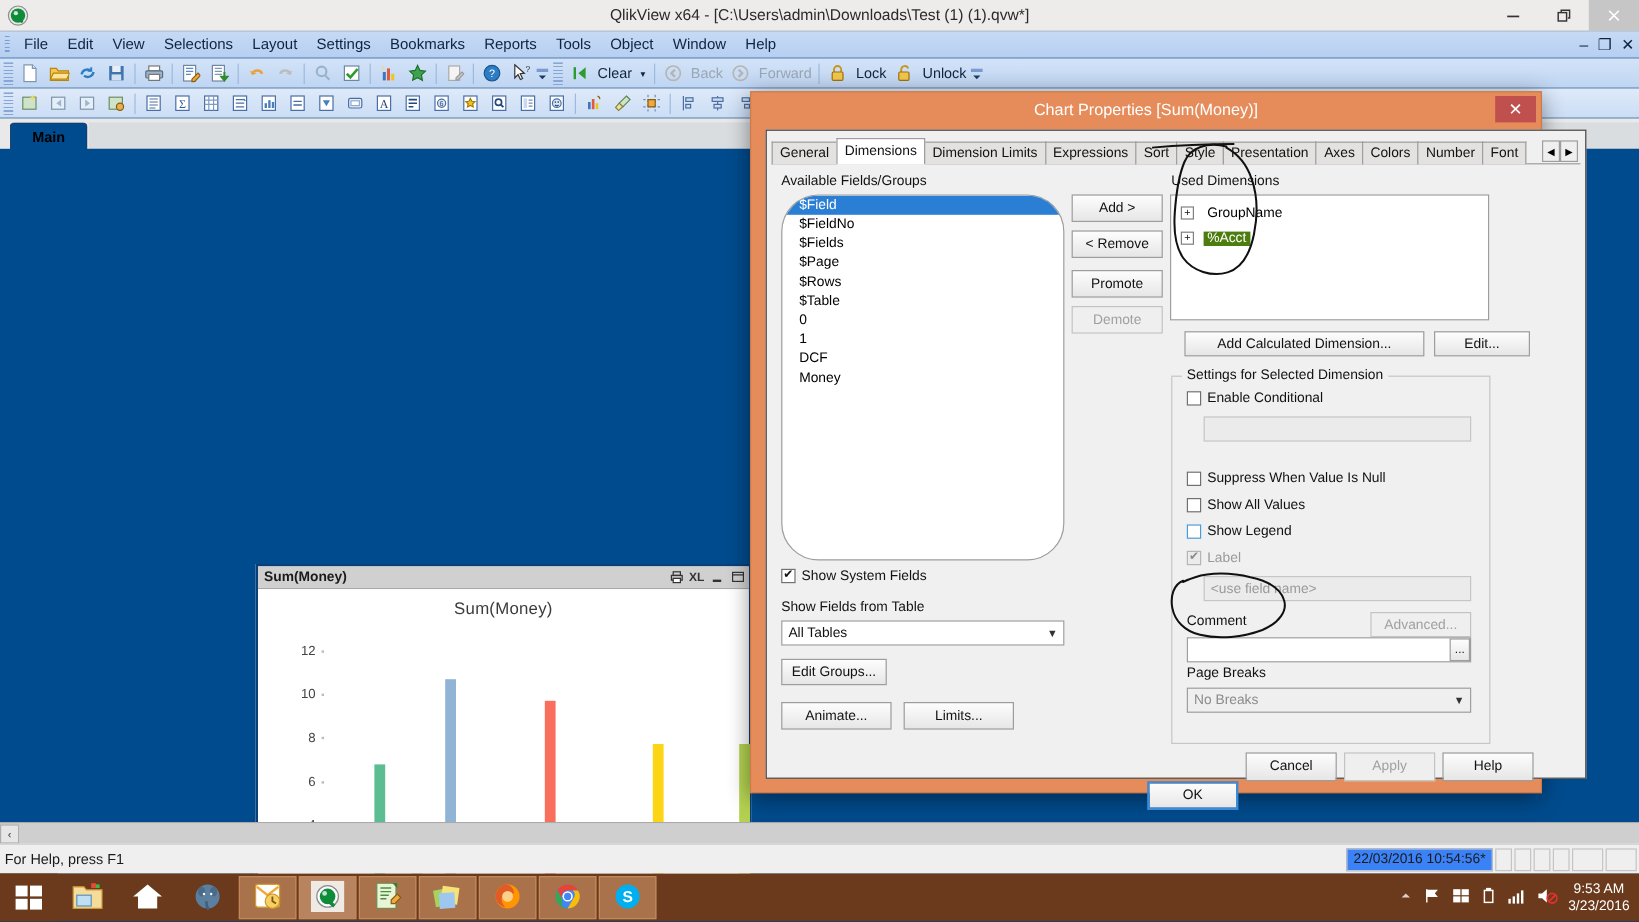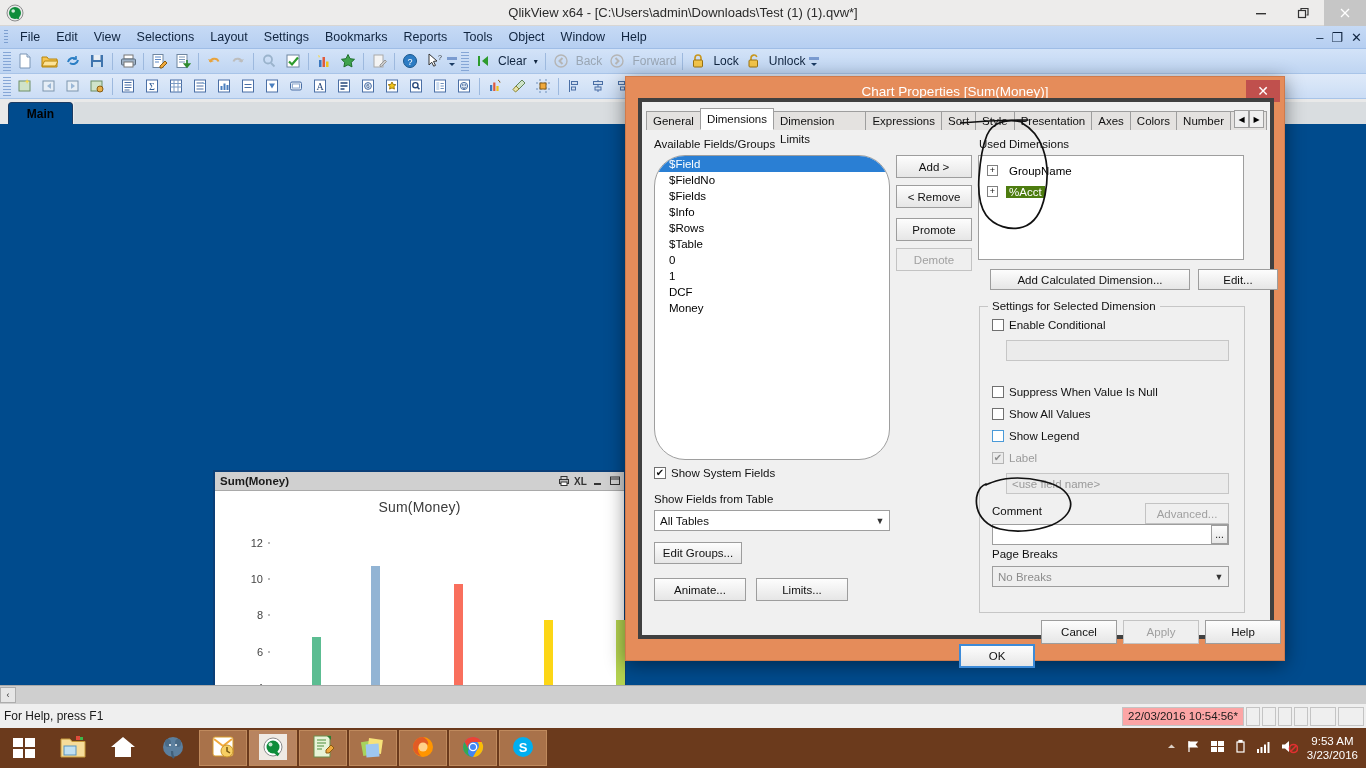--- a/index.html
+++ b/index.html
@@ -103,21 +103,21 @@
             background:#cfcfcf; border-top:1px solid #a9a9a9; display:flex; align-items:center; }
   .hscroll .sb-left{ width:16px; height:16px; display:flex; align-items:center; justify-content:center;
                      background:#e6e6e6; border:1px solid #adadad; font-size:9px; color:#333; cursor:default;}
   .hscroll .sb-track{ flex:1; height:18px; background:#cfcfcf; }
 
   
   .statusbar{ position:absolute; left:0; top:703px; width:1366px; height:25px;
               background:#efefef; border-top:1px solid #cfcfcf;
               display:flex; align-items:center; font-size:12px; color:#1a1a1a; }
   .status-help{ padding-left:4px; flex:1; }
-  .status-cell{ height:19px; border:1px solid #c4c4c4; background:#fca5a5;
+  .status-cell{ height:19px; border:1px solid #c4c4c4; background:#3b82f6;
                 display:flex; align-items:center; padding:0 5px; margin-right:2px; font-size:11.5px; }
   .status-box{ width:14px; height:19px; border:1px solid #c4c4c4; background:#efefef; margin-right:2px; }
 
   
   .taskbar{ position:absolute; left:0; top:728px; width:1366px; height:40px;
             background:#6b3a1c; display:flex; align-items:center; }
   .tb-start{ width:48px; height:40px; display:flex; align-items:center; justify-content:center;
              background:#6b3a1c; cursor:default; }
   .tb-item{ width:48px; height:36px; margin:0 1px; display:flex; align-items:center;
             justify-content:center; cursor:default; position:relative; }
@@ -129,22 +129,22 @@
   .dialog{
     position:absolute; left:625px; top:76px; width:660px; height:585px;
     background:#e58c5a; border:1px solid #cf7a4b;
     box-shadow:0 4px 18px rgba(0,0,0,.45);
   }
   .dlg-title{ height:28px; position:relative; color:#fff; font-size:13.5px;
               display:flex; align-items:center; justify-content:center; }
   .dlg-close{ position:absolute; right:4px; top:3px; width:34px; height:22px; background:#c0504d;
               color:#fff; display:flex; align-items:center; justify-content:center; font-size:14px;
               cursor:default; }
-  .dlg-body{ position:absolute; left:12px; top:21px; width:636px; height:541px;
-             background:#f0f0f0; border:4px solid #404040; }
+  .dlg-body{ position:absolute; left:12px; top:31px; width:684px; height:541px;
+             background:#f0f0f0; border:1px solid #404040; }
 
   
   .tabstrip{ position:relative; height:22px; margin:6px 4px 0 4px; border-bottom:1px solid #9e9e9e; }
   .tabstrip .tabs{ display:flex; align-items:flex-end; height:22px; }
   .tab{ height:19px; line-height:18px; padding:0 6px; font-size:11.5px; color:#111;
         background:#e4e2e0; border:1px solid #9e9e9e; border-bottom:none; margin-right:-1px;
         cursor:default; }
   .tab.active{ height:22px; line-height:21px; background:#fff; border-bottom:1px solid #fff;
                position:relative; z-index:2; font-weight:normal; }
   .tabnav{ position:absolute; right:2px; bottom:1px; display:flex; }
@@ -839,21 +839,21 @@
         </div>
       </div>
 
       <div class="pane">
 
         <div class="group-label" style="left:12px; top:8px;">Available Fields/Groups</div>
         <div class="listbox" style="left:12px; top:25px; width:236px; height:305px;border-radius:31px;" id="avail-list">
             <div class="listrow sel">$Field</div>
             <div class="listrow">$FieldNo</div>
             <div class="listrow">$Fields</div>
-            <div class="listrow">$Info</div>
+            <div class="listrow">$Page</div>
             <div class="listrow">$Rows</div>
             <div class="listrow">$Table</div>
             <div class="listrow">0</div>
             <div class="listrow">1</div>
             <div class="listrow">DCF</div>
             <div class="listrow">Money</div>
           </div>
 
         <div class="chk" style="left:12px; top:337px;">
           <span class="box">✔</span>

